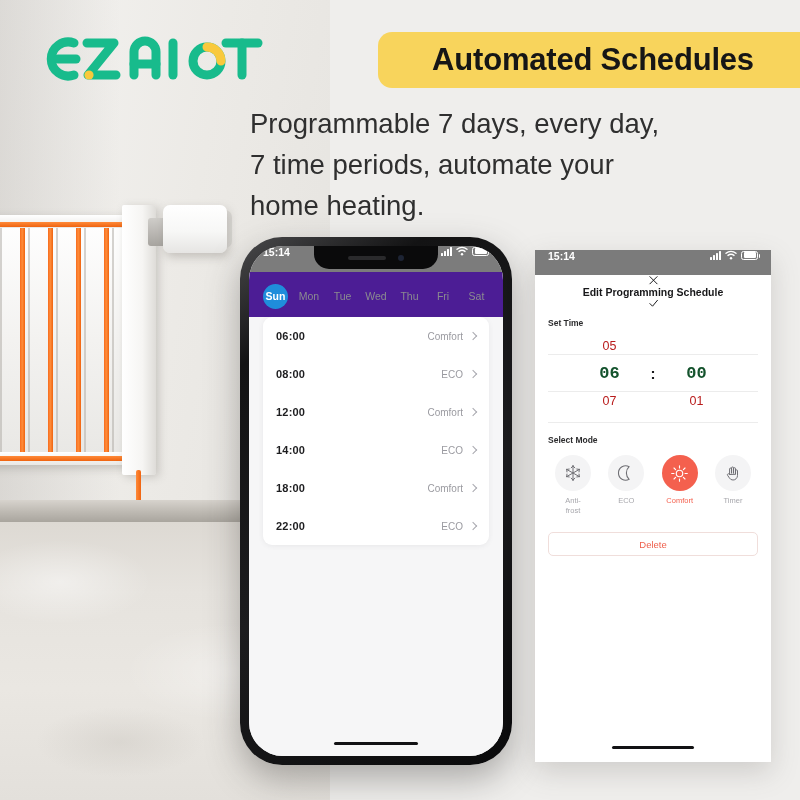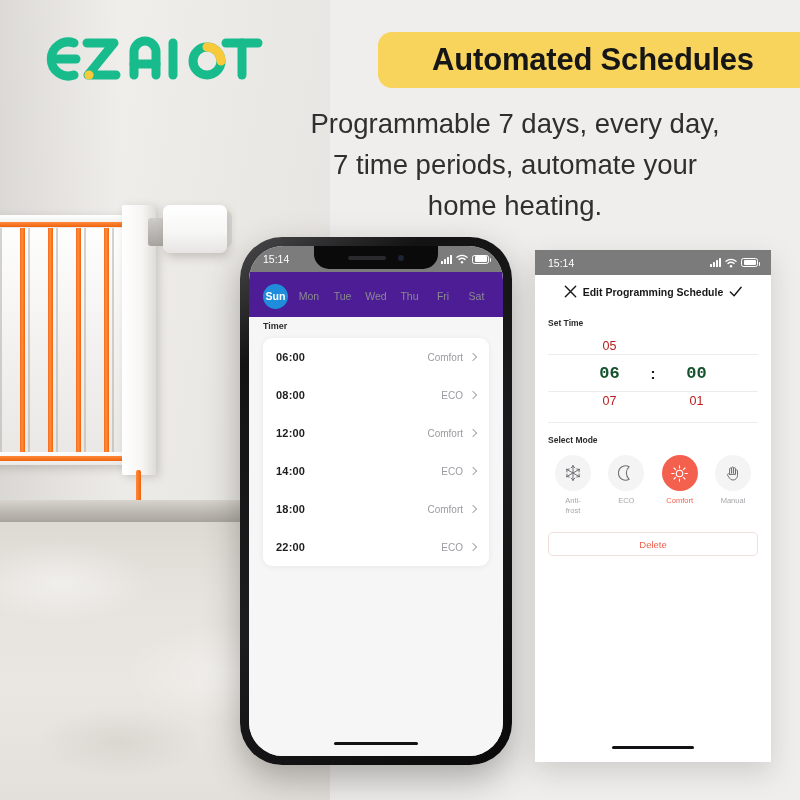--- a/index.html
+++ b/index.html
@@ -112,21 +112,21 @@
     border-radius: 14px 0 0 14px;
     display:flex; align-items:center; justify-content:center;
   }
   #banner-text {
     font-size: 31px; font-weight: bold; color:#161616;
     letter-spacing:-.2px;
     white-space: nowrap;
   }
   #subtitle {
     position:absolute; left:250px; top:103px; width: 530px;
-    text-align: center;
+    text-align: left;
     font-size: 27.5px; line-height: 41px; color:#2f2f2f;
   }
 
   
   #phone-left {
     position:absolute; left:240px; top:237px;
     width: 272px; height: 528px;
     background: linear-gradient(145deg,#4a4a4c,#131314 18%,#1c1c1e 55%,#0a0a0b 100%);
     border-radius: 42px;
     padding: 9px;
@@ -154,23 +154,23 @@
     width: 236px; height: 512px;
     background:#ffffff;
     overflow:hidden;
     box-shadow: 0 10px 26px rgba(95,92,88,.22);
   }
 
   .statusbar {
     height: 25px;
     background:#7b7b7b;
     color:#fff;
-    display:flex; align-items:center; justify-content:space-between;
+    display:flex; align-items:flex-start; justify-content:space-between;
     padding: 0 13px;
-    font-size: 10.5px; font-weight:normal;
+    font-size: 10.5px; font-weight:bold;
     position:relative; z-index:5;
   }
   #phone-left .statusbar { background:#7c7c7c; padding: 0 14px; height:26px; }
   .sb-right { display:flex; align-items:center; gap:4px; }
   .sb-bars { display:flex; align-items:flex-end; gap:1px; height:9px; }
   .sb-bars i { width:2px; background:#fff; border-radius:.5px; display:block; }
   .sb-bars i:nth-child(1){height:3px}
   .sb-bars i:nth-child(2){height:5px}
   .sb-bars i:nth-child(3){height:7px}
   .sb-bars i:nth-child(4){height:9px}
@@ -185,21 +185,21 @@
   }
   .sb-batt b{ background:#fff; width:12px; height:5.5px; border-radius:1px; }
 
   .appbar {
     background:#ffffff;
     display:flex; align-items:center; justify-content:space-between;
     padding: 0 14px;
     height: 34px;
   }
   .appbar-title { font-size: 11px; font-weight: bold; color:#18181a; }
-  #phone-right .appbar { height:33px; padding:0 28px; }
+  #phone-right .appbar { height:33px; padding:0 28px;flex-direction:column; }
   #phone-right .appbar-title { font-size:10.5px; }
   .icon-x, .icon-check { width:15px; height:15px; display:block; }
 
   .screen-body { background:#f6f6f7; height: 100%; }
 
   
   .dayrow {
     display:flex; align-items:center; justify-content:space-between;
     padding: 12px 14px 8px;
     background:#4c1d95;
@@ -392,21 +392,20 @@
       <div class="dayrow">
         <span class="day active">Sun</span>
         <span class="day">Mon</span>
         <span class="day">Tue</span>
         <span class="day">Wed</span>
         <span class="day">Thu</span>
         <span class="day">Fri</span>
         <span class="day">Sat</span>
       </div>
 
-      <div class="timer-label">Timer</div>
 
       <div class="timer-card">
         <div class="timer-row">
           <span class="timer-time">06:00</span>
           <span class="timer-right">
             <span class="timer-mode">Comfort</span>
             <span class="chev"></span>
           </span>
         </div>
         <div class="timer-row">
@@ -553,21 +552,21 @@
         <svg width="18" height="18" viewBox="0 0 20 20">
           <g fill="none" stroke="#6e6e73" stroke-width="1.1" stroke-linecap="round" stroke-linejoin="round">
             <path d="M6.2 11.5 V5.6 a1.1 1.1 0 0 1 2.2 0 V10"></path>
             <path d="M8.4 9.8 V4.4 a1.1 1.1 0 0 1 2.2 0 V10"></path>
             <path d="M10.6 10 V5.2 a1.1 1.1 0 0 1 2.2 0 V11"></path>
             <path d="M12.8 11 V7.6 a1.1 1.1 0 0 1 2.2 0 v5.2 a5 5 0 0 1 -5 5 a4.6 4.6 0 0 1 -4 -2.3 L4 12.6 a1.1 1.1 0 0 1 1.8 -1.3 z"></path>
           </g>
         </svg>
       </div>
       <div class="mode-label">
-        <span>Manual</span>
+        <span>Timer</span>
       </div>
     </div>
   </div>
 
   <div class="delete-btn">Delete</div>
 
   <div class="home-indicator"></div>
 </div>
 
 </body></html>

